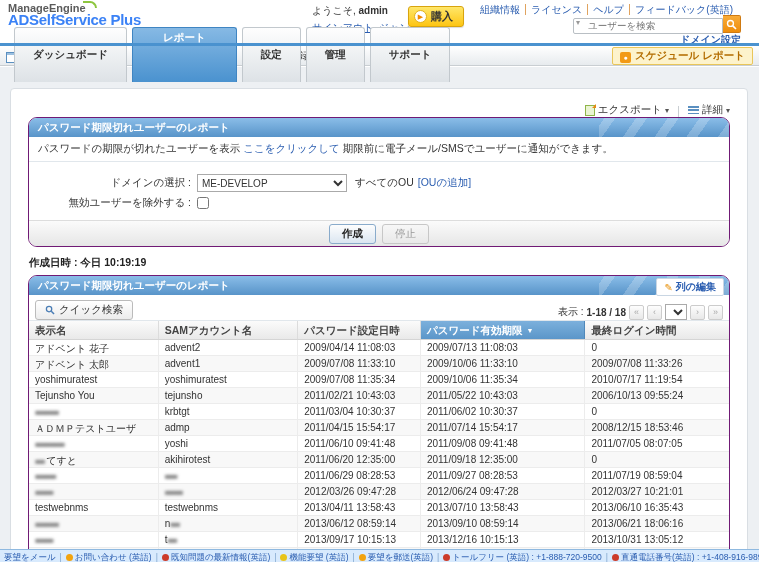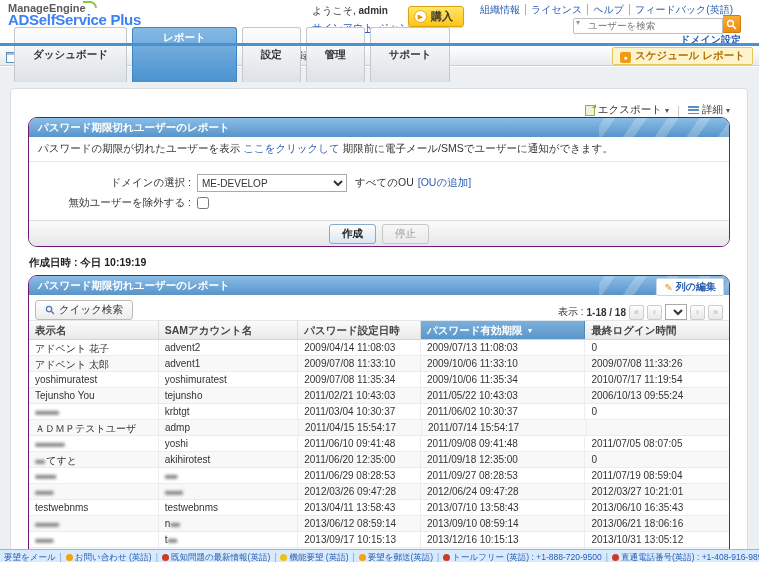--- a/index.html
+++ b/index.html
@@ -304,20 +304,21 @@
             <span class="tcell c1">krbtgt</span>
             <span class="tcell c2">2011/03/04 10:30:37</span>
             <span class="tcell c3">2011/06/02 10:30:37</span>
             <span class="tcell c4">0</span>
           </div>
           <div class="trow alt">
             <span class="tcell c0">ＡＤＭＰテストユーザ</span>
             <span class="tcell c1">admp</span>
             <span class="tcell c2">2011/04/15 15:54:17</span>
             <span class="tcell c3">2011/07/14 15:54:17</span>
+            <span class="tcell c4">2008/12/15 18:53:46</span>
           </div>
           <div class="trow">
             <span class="tcell c0"><span class="redacted">■■■■■■■■■■</span></span>
             <span class="tcell c1">yoshi</span>
             <span class="tcell c2">2011/06/10 09:41:48</span>
             <span class="tcell c3">2011/09/08 09:41:48</span>
             <span class="tcell c4">2011/07/05 08:07:05</span>
           </div>
           <div class="trow alt">
             <span class="tcell c0"><span class="redacted">■■■</span><span> てすと</span></span>

